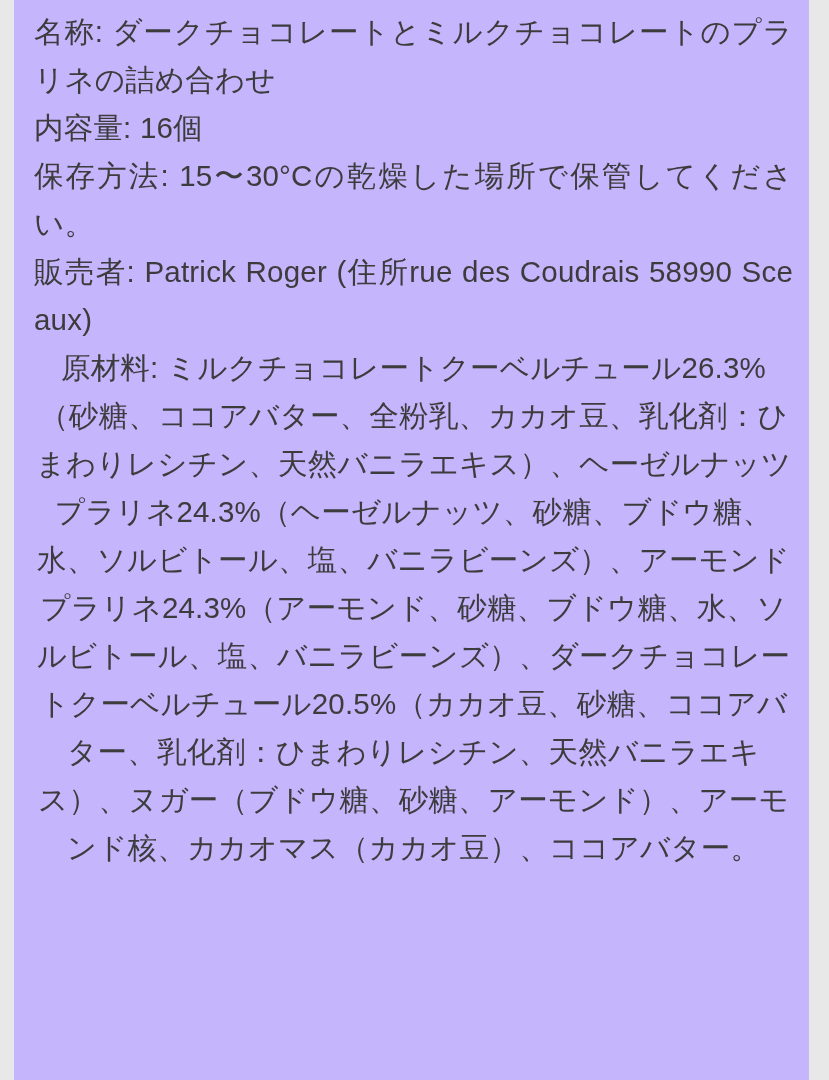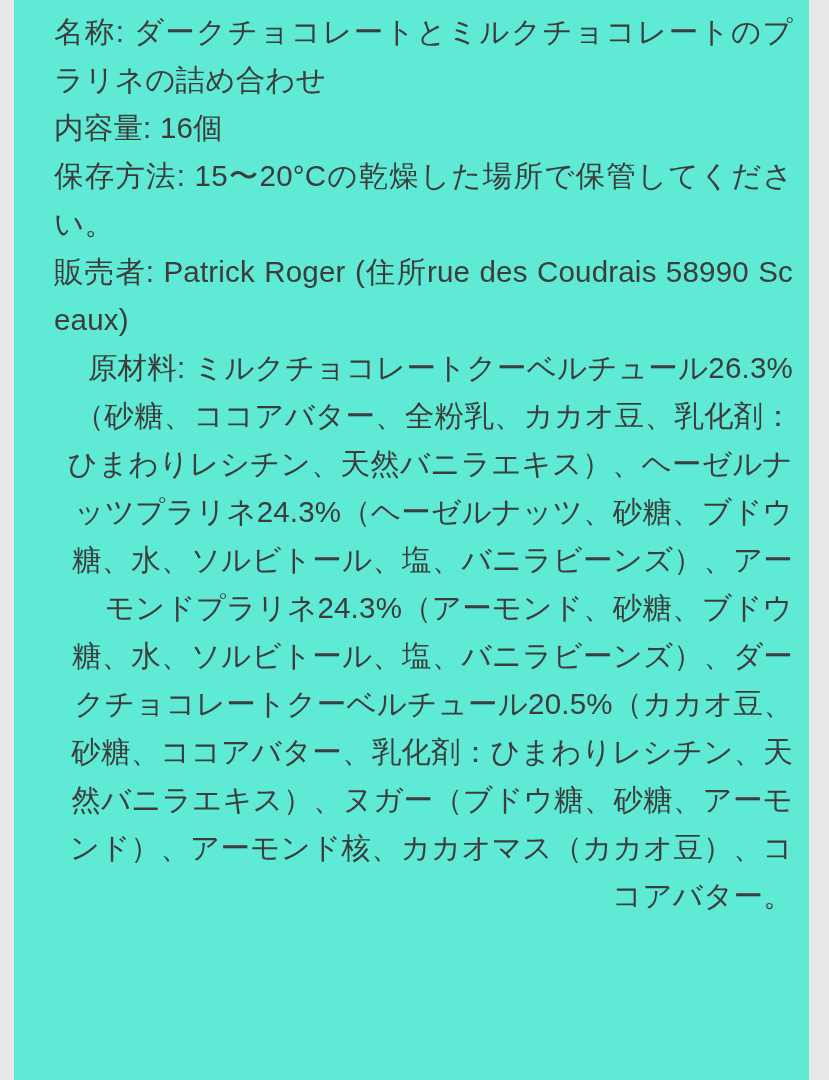--- a/index.html
+++ b/index.html
@@ -35,45 +35,45 @@
     width: 20px;
     height: 1080px;
     background: #e8e8e8;
   }
   .content {
     position: absolute;
     left: 14px;
     right: 20px;
     top: 0;
     bottom: 0;
-    background: #5eead4;
-    padding: 8px 16px 0 40px;
+    background: #c4b5fd;
+    padding: 8px 16px 0 20px;
     box-sizing: border-box;
   }
   .para {
     color: #3c3c3c;
     font-size: 29.5px;
     line-height: 48px;
     letter-spacing: 0.2px;
     margin: 0;
     text-align: justify;
     text-justify: inter-character;
     word-break: break-all;
     font-weight: 400;
   }
   .para.last {
-    text-align: right;
+    text-align: center;
   }
 </style>
 </head>
 <body>
 
 <div class="page">
   <div class="edge-left"></div>
   <div class="edge-right"></div>
   <div class="content">
     <p class="para">名称: ダークチョコレートとミルクチョコレートのプラリネの詰め合わせ</p>
     <p class="para">内容量: 16個</p>
-    <p class="para">保存方法: 15〜20°Cの乾燥した場所で保管してください。</p>
+    <p class="para">保存方法: 15〜30°Cの乾燥した場所で保管してください。</p>
     <p class="para">販売者: Patrick Roger (住所rue des Coudrais 58990 Sceaux)</p>
     <p class="para last">原材料: ミルクチョコレートクーベルチュール26.3%（砂糖、ココアバター、全粉乳、カカオ豆、乳化剤：ひまわりレシチン、天然バニラエキス）、ヘーゼルナッツプラリネ24.3%（ヘーゼルナッツ、砂糖、ブドウ糖、水、ソルビトール、塩、バニラビーンズ）、アーモンドプラリネ24.3%（アーモンド、砂糖、ブドウ糖、水、ソルビトール、塩、バニラビーンズ）、ダークチョコレートクーベルチュール20.5%（カカオ豆、砂糖、ココアバター、乳化剤：ひまわりレシチン、天然バニラエキス）、ヌガー（ブドウ糖、砂糖、アーモンド）、アーモンド核、カカオマス（カカオ豆）、ココアバター。</p>
   </div>
 </div>
 
 </body></html>

